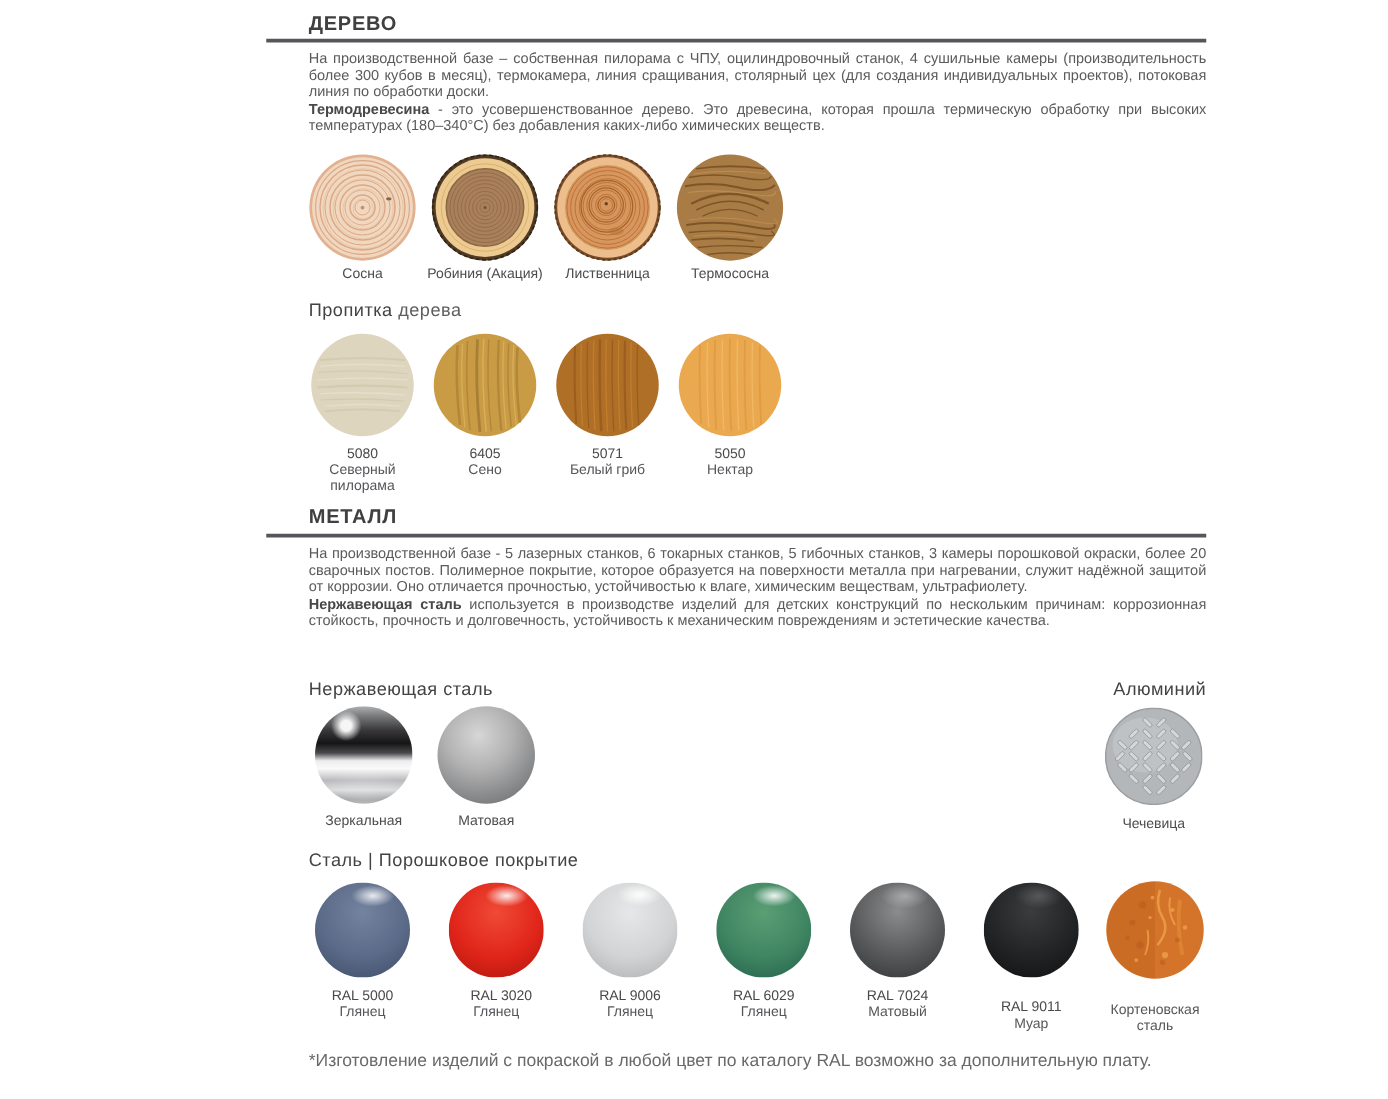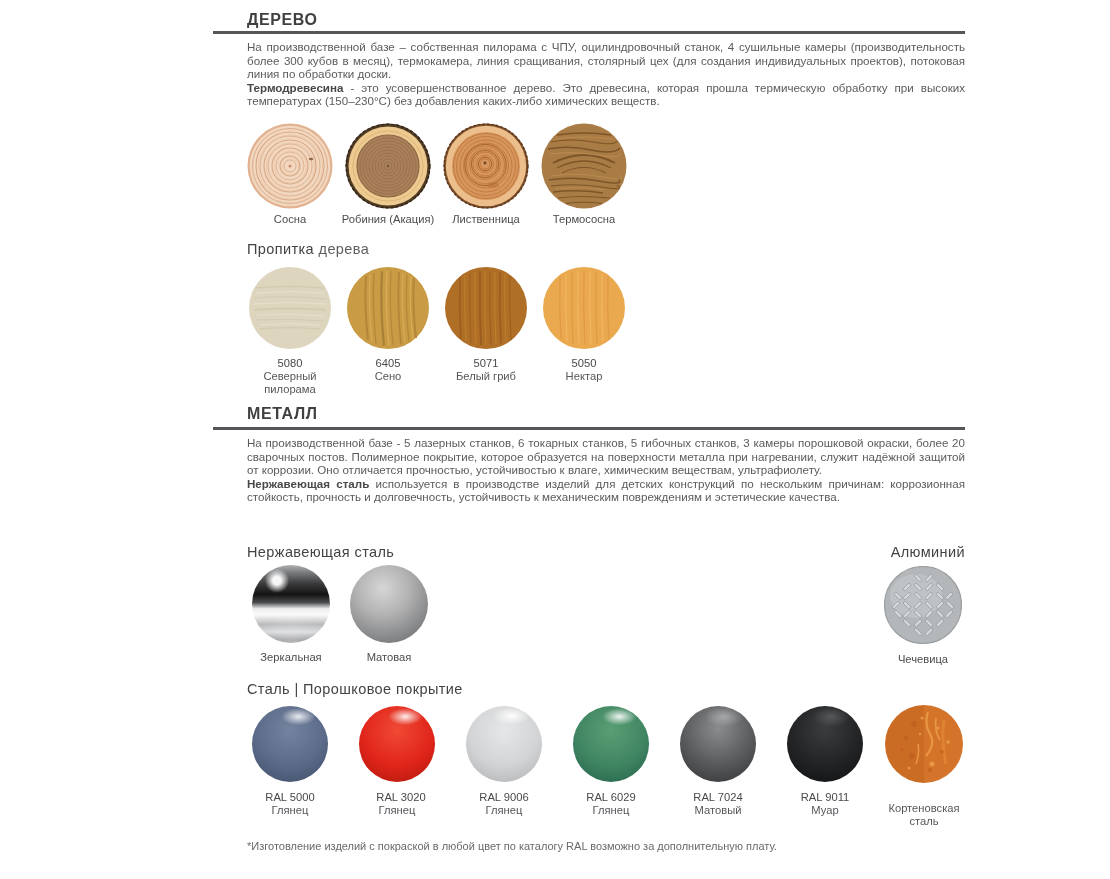--- a/index.html
+++ b/index.html
@@ -32,33 +32,33 @@
   .ral1{background:radial-gradient(ellipse 30% 15% at 61% 14%, rgba(255,255,255,.9), rgba(255,255,255,0) 75%),
         radial-gradient(circle at 50% 32%, #f04a35 0%, #e0251a 55%, #b0170d 98%);}
   .ral2{background:radial-gradient(ellipse 32% 16% at 60% 13%, rgba(255,255,255,.95), rgba(255,255,255,0) 75%),
         radial-gradient(circle at 50% 32%, #e6e7e8 0%, #d2d3d4 55%, #aeafb1 98%);}
   .ral3{background:radial-gradient(ellipse 30% 15% at 61% 14%, rgba(255,255,255,.9), rgba(255,255,255,0) 75%),
         radial-gradient(circle at 50% 32%, #5a9e74 0%, #3f8562 55%, #24614a 98%);}
   .ral4{background:radial-gradient(ellipse 34% 18% at 58% 14%, rgba(255,255,255,.35), rgba(255,255,255,0) 75%),
         radial-gradient(circle at 50% 30%, #8b8c8e 0%, #58595b 55%, #323335 98%);}
   .ral5{background:radial-gradient(ellipse 34% 18% at 58% 14%, rgba(255,255,255,.18), rgba(255,255,255,0) 75%),
         radial-gradient(circle at 50% 30%, #3b3c3e 0%, #222325 55%, #0f1012 98%);}
-  .footnote{font-size:11px;color:#68696b;}
+  .footnote{font-size:14px;color:#68696b;}
 </style>
 </head>
 <body>
 
 <div class="page">
 
   <div class="abs section-title" style="left:247px;top:11px;">ДЕРЕВО</div>
   <div class="abs rule" style="left:213px;top:31px;width:752px;"></div>
 
   <div class="abs body-block" style="left:247px;top:40px;">
     <p>На производственной базе – собственная пилорама с ЧПУ, оцилиндровочный станок, 4 сушильные камеры (производительность более 300 кубов в месяц), термокамера, линия сращивания, столярный цех (для создания индивидуальных проектов), потоковая линия по обработки доски.</p>
-    <p><b class="lead">Термодревесина</b> <span>- это усовершенствованное дерево. Это древесина, которая прошла термическую обработку при высоких температурах (150–230°C) без добавления каких-либо химических веществ.</span></p>
+    <p><b class="lead">Термодревесина</b> <span>- это усовершенствованное дерево. Это древесина, которая прошла термическую обработку при высоких температурах (180–340°C) без добавления каких-либо химических веществ.</span></p>
   </div>
 
   <div class="abs row" style="left:241px;top:123px;">
     <div class="col">
       <svg width="86" height="86" viewBox="0 0 86 86">
         <circle cx="43" cy="43" r="42.5" fill="#e2b290"></circle>
         <circle cx="43" cy="43" r="40.3" fill="#f1d7bf"></circle>
         <g fill="none" stroke="#d9a884">
           <circle cx="43" cy="43" r="6" stroke-width="0.8"></circle>
             <circle cx="43" cy="43" r="10" stroke-width="1.2"></circle>
@@ -393,21 +393,21 @@
       <div class="code-label" style="margin-top:9px;">RAL 6029</div>
       <div class="name-label">Глянец</div>
     </div>
     <div class="col">
       <div class="sphere-sm ral4"></div>
       <div class="code-label" style="margin-top:9px;">RAL 7024</div>
       <div class="name-label">Матовый</div>
     </div>
     <div class="col">
       <div class="sphere-sm ral5"></div>
-      <div class="code-label" style="margin-top:9px;">RAL 9011</div>
+      <div class="code-label" style="margin-top:18px;">RAL 9011</div>
       <div class="name-label">Муар</div>
     </div>
   </div>
 
   <div class="abs col-wide" style="left:874px;top:704px;">
     <svg width="80" height="80" viewBox="0 0 80 80">
       <circle cx="40" cy="40" r="39" fill="#d4742a"></circle>
       <path d="M40,1.5 A38.5,38.5 0 0 0 40,78.5 L40,1.5 Z" fill="#c2631f" opacity="0.5"></path>
       <g fill="none" stroke="#efa14c" opacity="0.8">
         <path d="M44,8 Q40,20 46,30 T42,52" stroke-width="2"></path>

